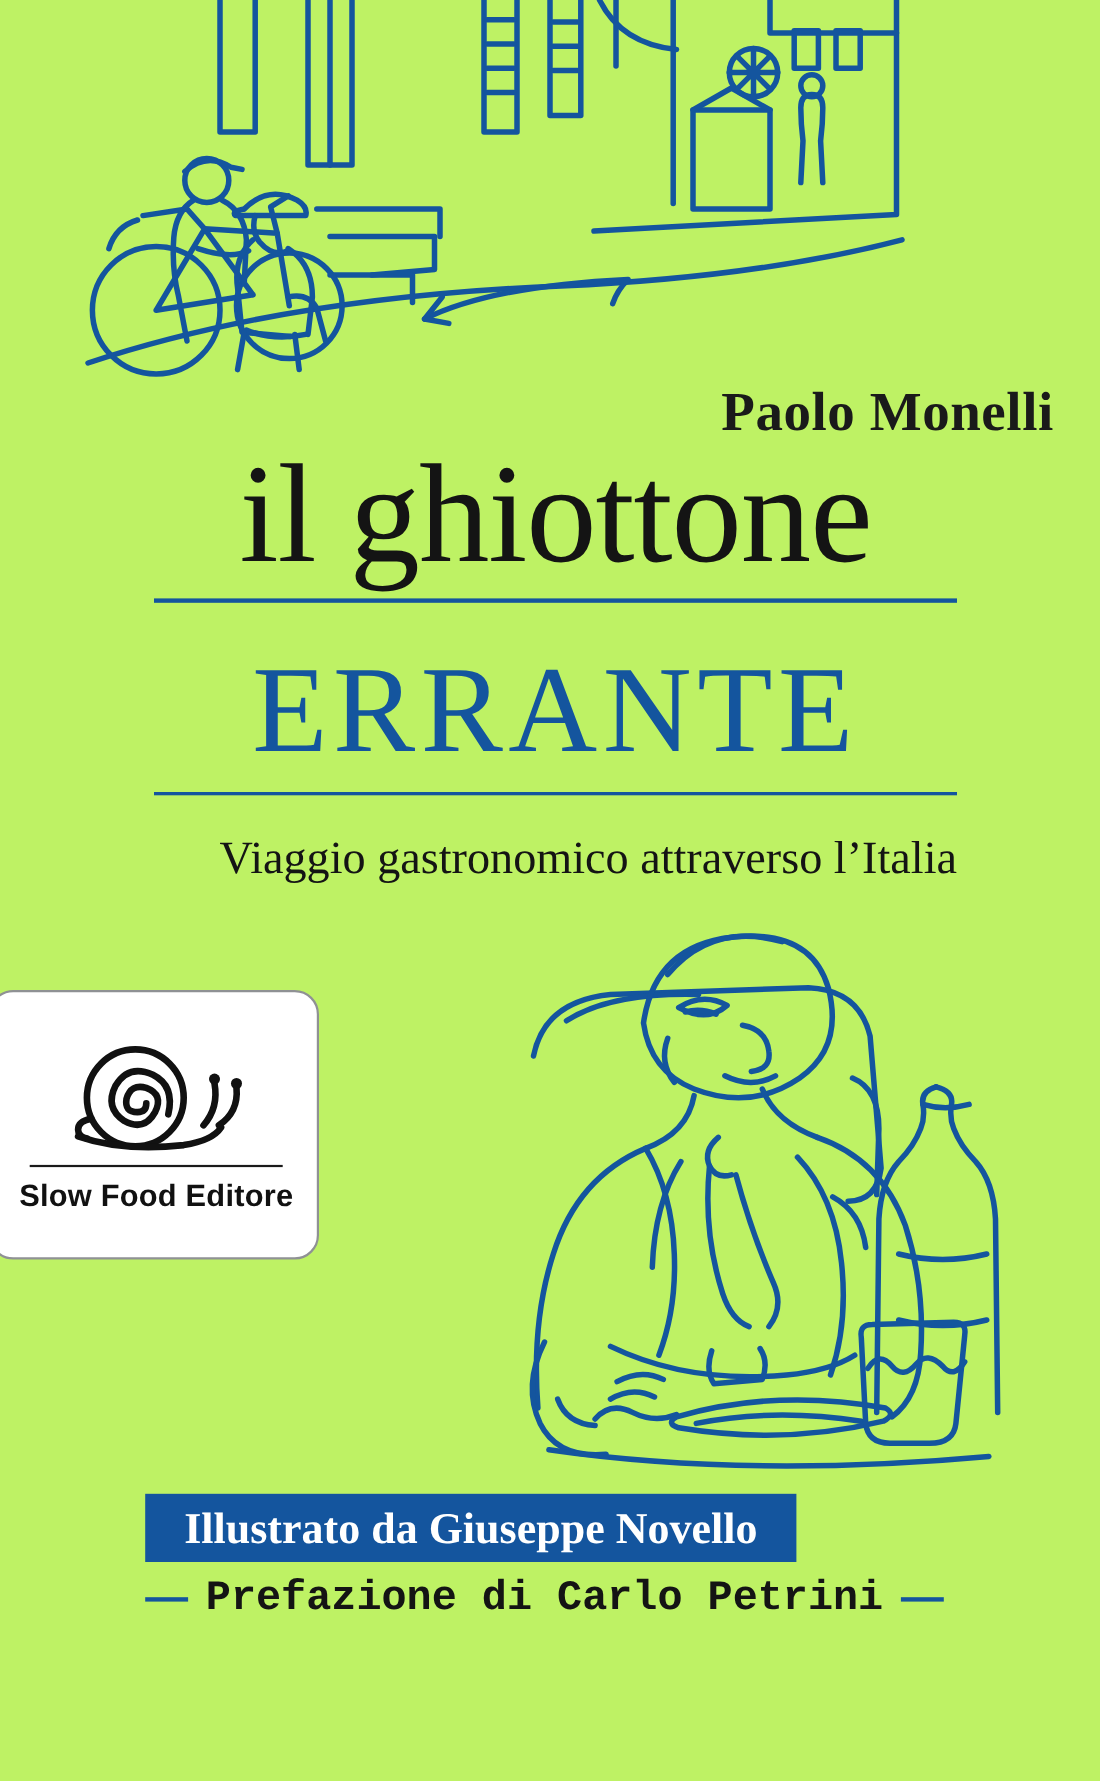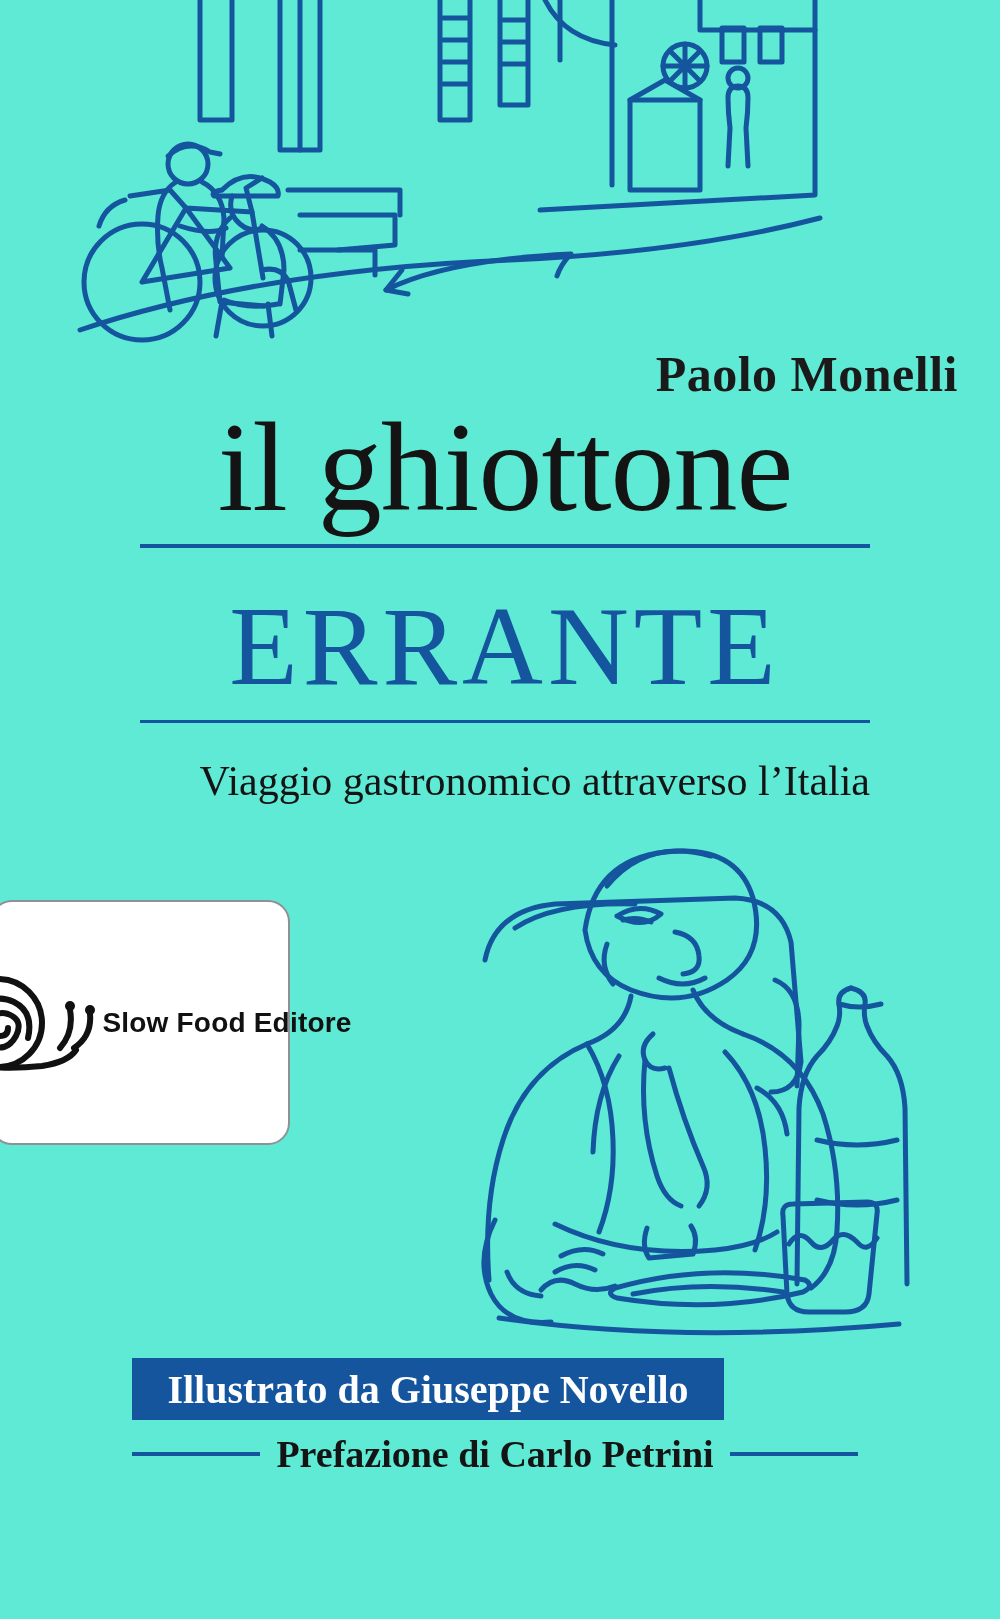--- a/index.html
+++ b/index.html
@@ -13,21 +13,21 @@
     height: 1619px;
     position: relative;
     overflow: hidden;
     font-family: "Liberation Serif", serif;
     color: #1a1a1a;
   }
 
   .cover {
     position: absolute;
     inset: 0;
-    background: #5eead4;
+    background: #bef264;
   }
 
   
   .illustration-top {
     position: absolute;
     left: 0;
     top: 0;
     width: 1000px;
     height: 360px;
   }
@@ -109,21 +109,21 @@
     background: #ffffff;
     box-sizing: border-box;
   }
   .publisher-inner {
     position: absolute;
     left: 18px;
     right: 14px;
     top: 14px;
     bottom: 14px;
     display: flex;
-    flex-direction: row;
+    flex-direction: column;
     align-items: center;
     justify-content: center;
   }
   .snail-logo {
     width: 170px;
     height: 110px;
   }
   .publisher-rule {
     width: 230px;
     height: 2px;
@@ -168,21 +168,21 @@
     display: flex;
     align-items: center;
     gap: 16px;
   }
   .preface-rule {
     flex: 1 1 auto;
     height: 4px;
     background: #14559e;
   }
   .preface-text {
-    font-family: Liberation Serif, serif;
+    font-family: Liberation Mono, monospace;
     font-weight: bold;
     font-size: 38px;
     color: #141414;
     white-space: nowrap;
   }
 
   svg { display: block; }
 </style>
 </head>
 <body>

